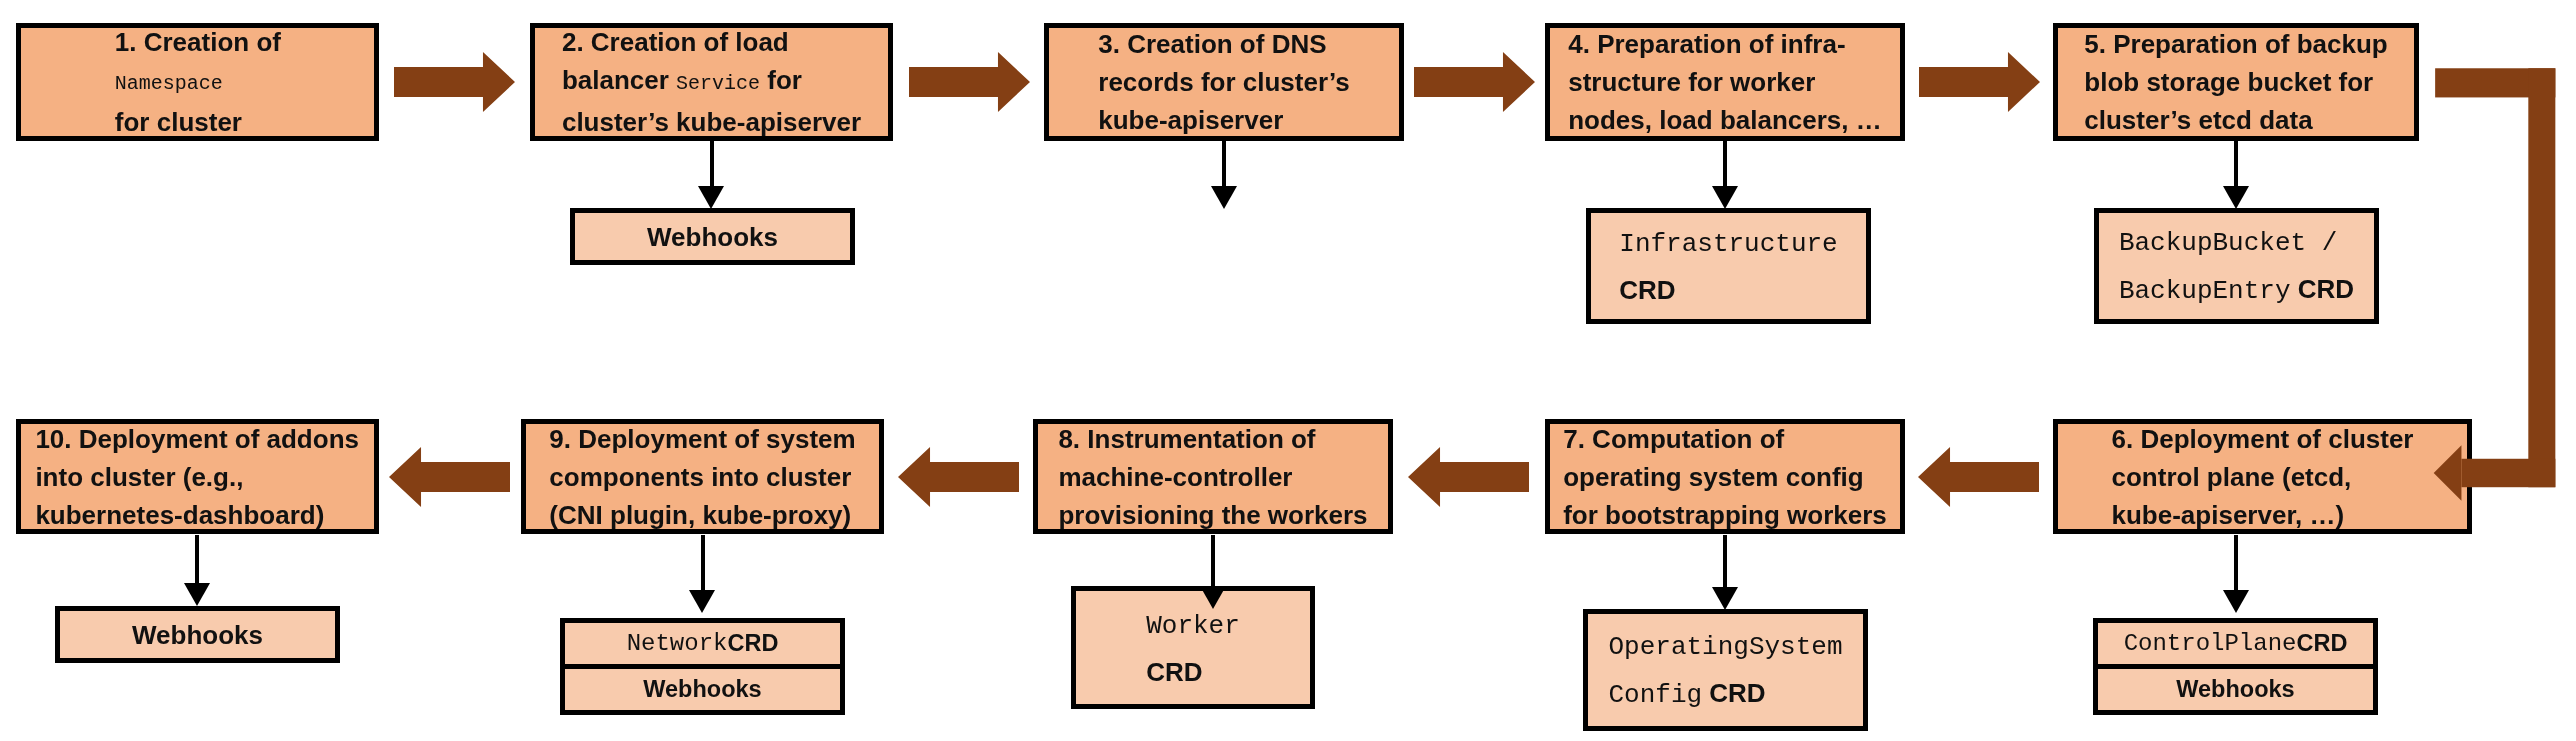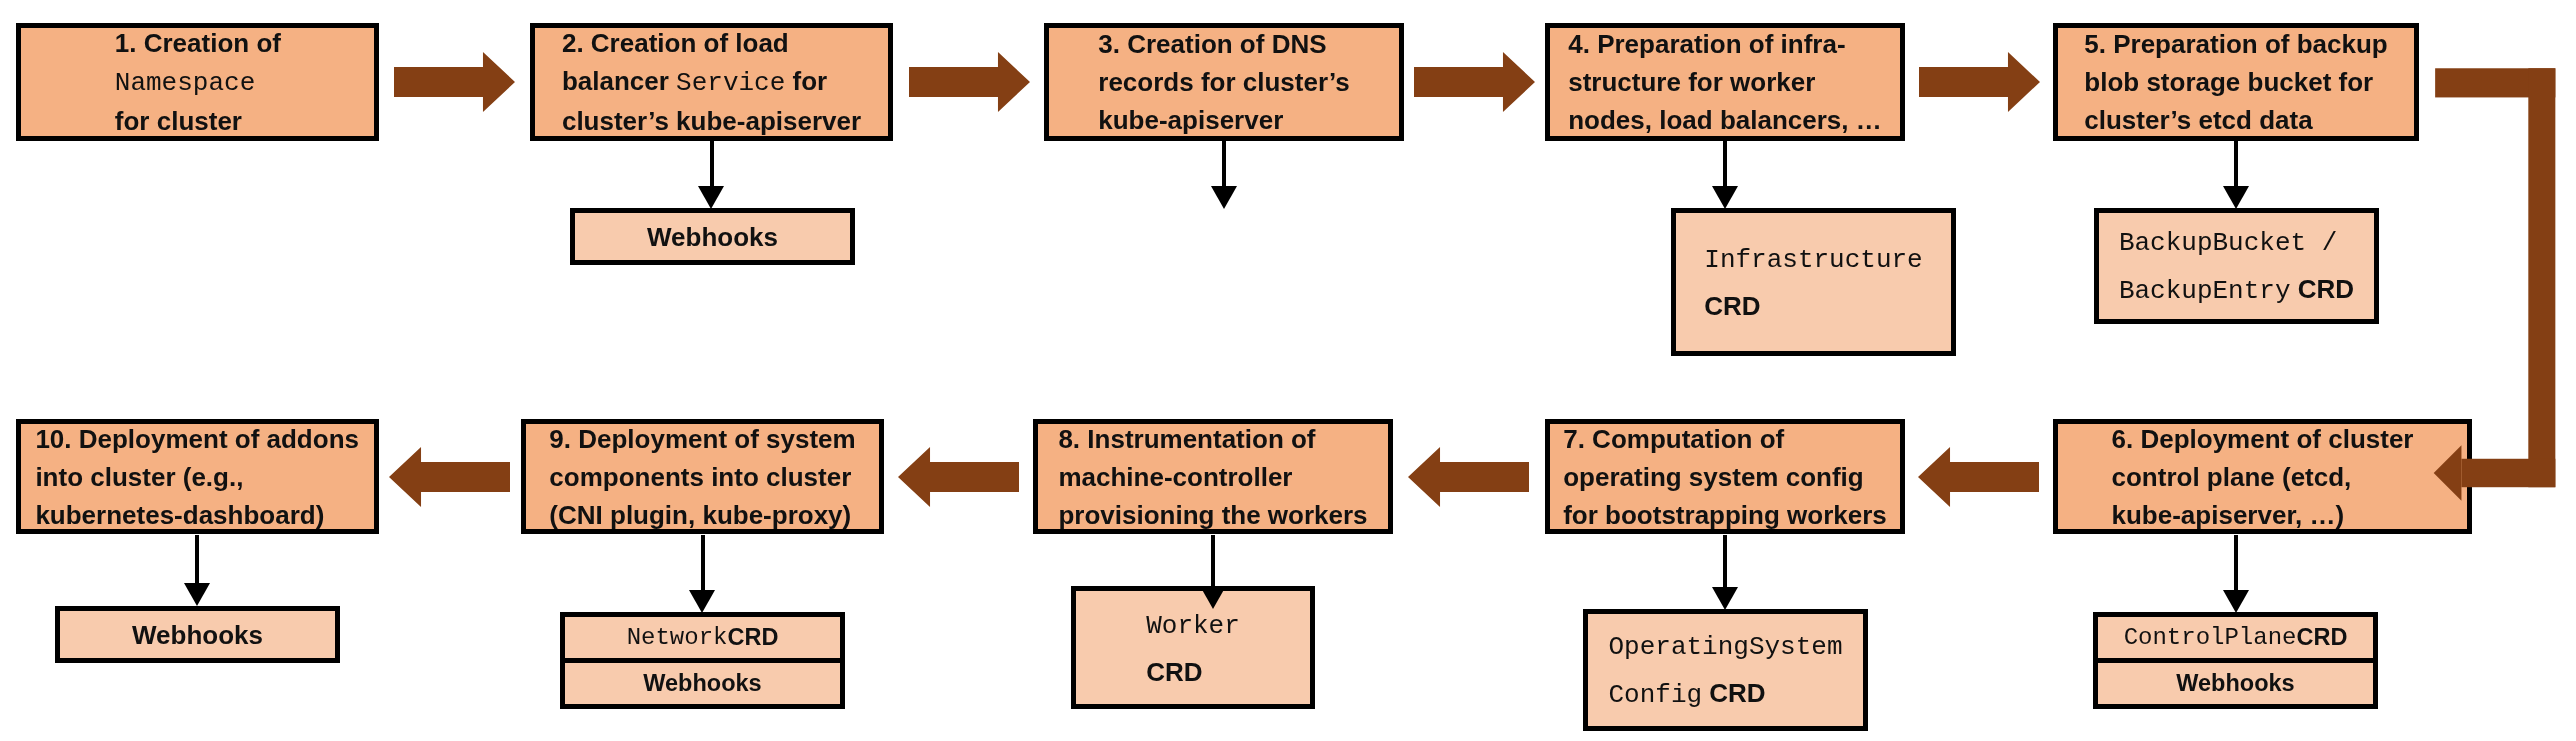--- a/index.html
+++ b/index.html
@@ -16,34 +16,34 @@
     background:var(--background);
     font-family:"Liberation Sans",sans-serif;color:var(--text-color);
   }
   .box{
     position:absolute;box-sizing:border-box;
     background:var(--main-box-fill);
     border:5.7px solid var(--border-color);
     display:flex;align-items:center;justify-content:center;text-align:left;
   }
   .main{font-size:26px;font-weight:700;line-height:38px;}
-  .main .mono{font-family:"Liberation Mono",monospace;font-weight:400;font-size:26px;}
+  .main .mono{font-family:"Liberation Mono",monospace;font-weight:400;font-size:20px;}
   .sub{
     background:var(--sub-box-fill);
     border-width:5px;
     font-size:26px;font-weight:700;line-height:46px;
   }
   .sub .mono{font-family:"Liberation Mono",monospace;font-weight:400;font-size:26px;}
   .stack{position:absolute;box-sizing:border-box;}
   .cell{
     box-sizing:border-box;width:100%;height:51px;
     background:var(--sub-box-fill);
     border:5px solid var(--border-color);
     display:flex;align-items:center;justify-content:center;text-align:center;
-    font-size:23.5px;font-weight:700;
+    font-size:23.5px;font-weight:700;margin-top:6px;
   }
   .cell + .cell{margin-top:-5px;}
   .cell .mono{font-family:"Liberation Mono",monospace;font-weight:400;font-size:24px;}
   .vline{position:absolute;width:4.3px;background:var(--border-color);}
   .tri-down{
     position:absolute;width:0;height:0;
     border-left:13.5px solid transparent;border-right:13.5px solid transparent;
     border-top:23px solid var(--border-color);
   }
   svg.arrow{position:absolute;color:var(--arrow-color);display:block;}
@@ -81,21 +81,21 @@
   <div class="box main" style="left:521px;top:419px;width:363px;height:115px">
     <div>9. Deployment of system<br>components into cluster<br>(CNI plugin, kube-proxy)</div>
   </div>
   <div class="box main" style="left:15.7px;top:419px;width:363px;height:115px">
     <div>10. Deployment of addons<br>into cluster (e.g.,<br>kubernetes-dashboard)</div>
   </div>
 
   <div class="box sub" style="left:570px;top:208px;width:285px;height:57px">
     <div>Webhooks</div>
   </div>
-  <div class="box sub" style="left:1671px;top:208px;width:285px;height:148px">
+  <div class="box sub" style="left:1586px;top:208px;width:285px;height:116px">
     <div><span class="mono">Infrastructure</span><br>CRD</div>
   </div>
   <div class="box sub" style="left:2094px;top:208px;width:285px;height:116px">
     <div><span class="mono">BackupBucket /</span><br><span class="mono">BackupEntry</span> CRD</div>
   </div>
 
   <div class="stack" style="left:2093px;top:612px;width:285px">
     <div class="cell"><span class="mono">ControlPlane</span> CRD</div>
     <div class="cell">Webhooks</div>
   </div>

